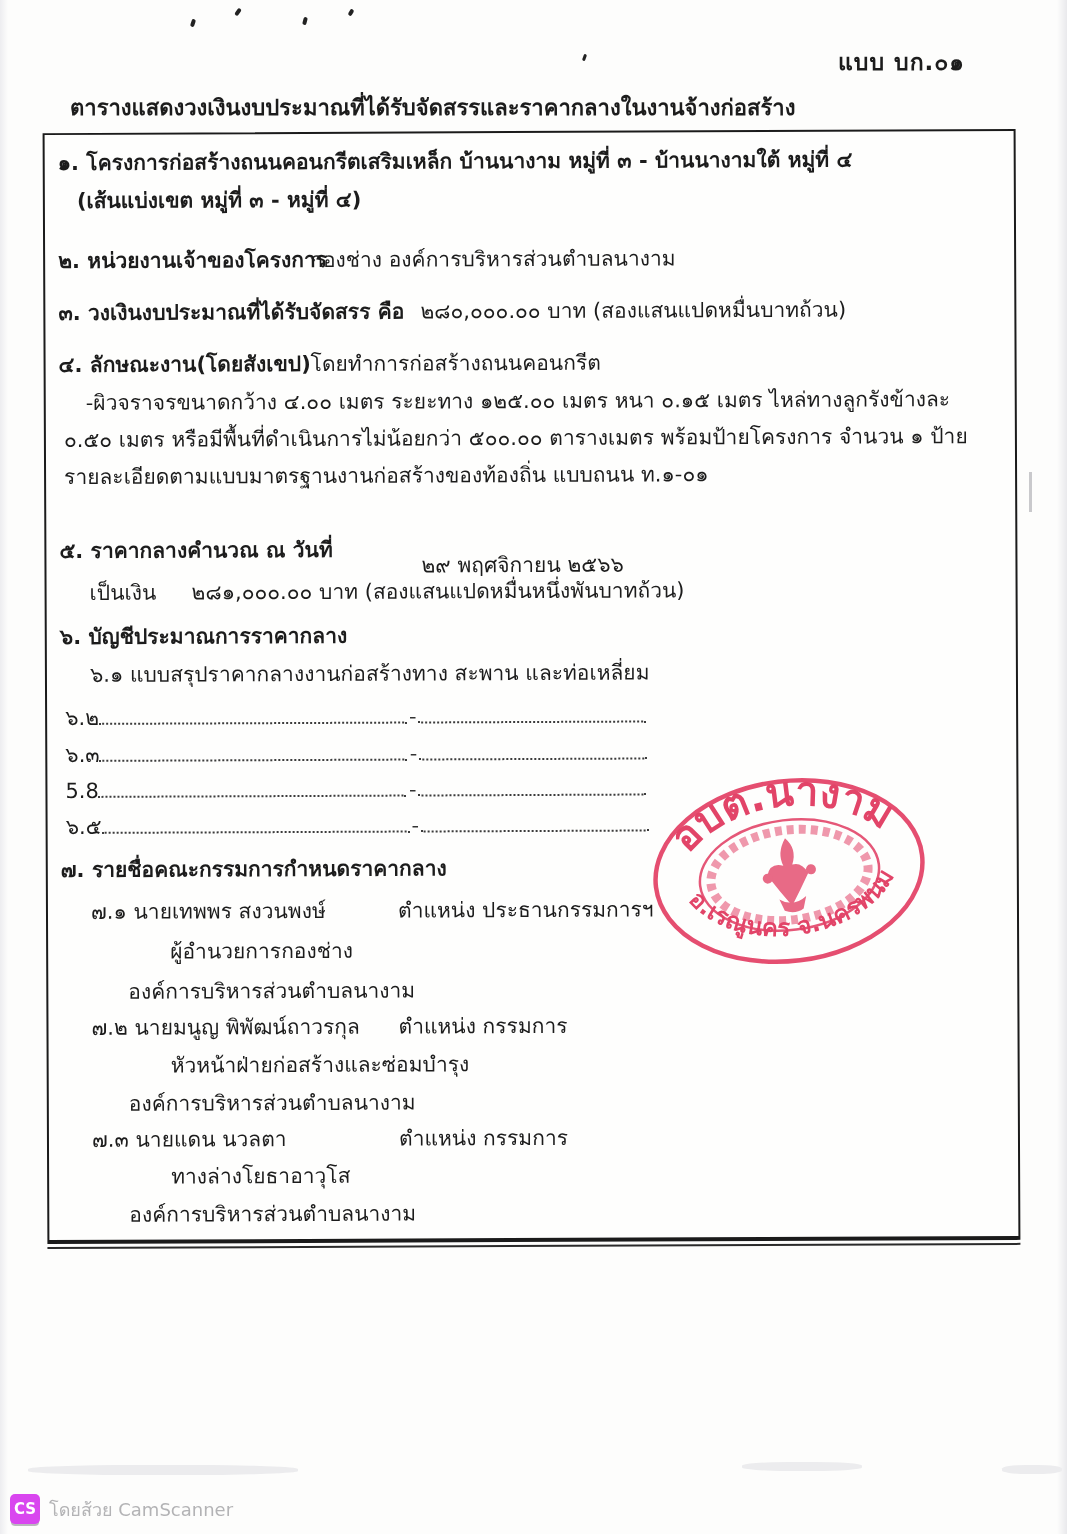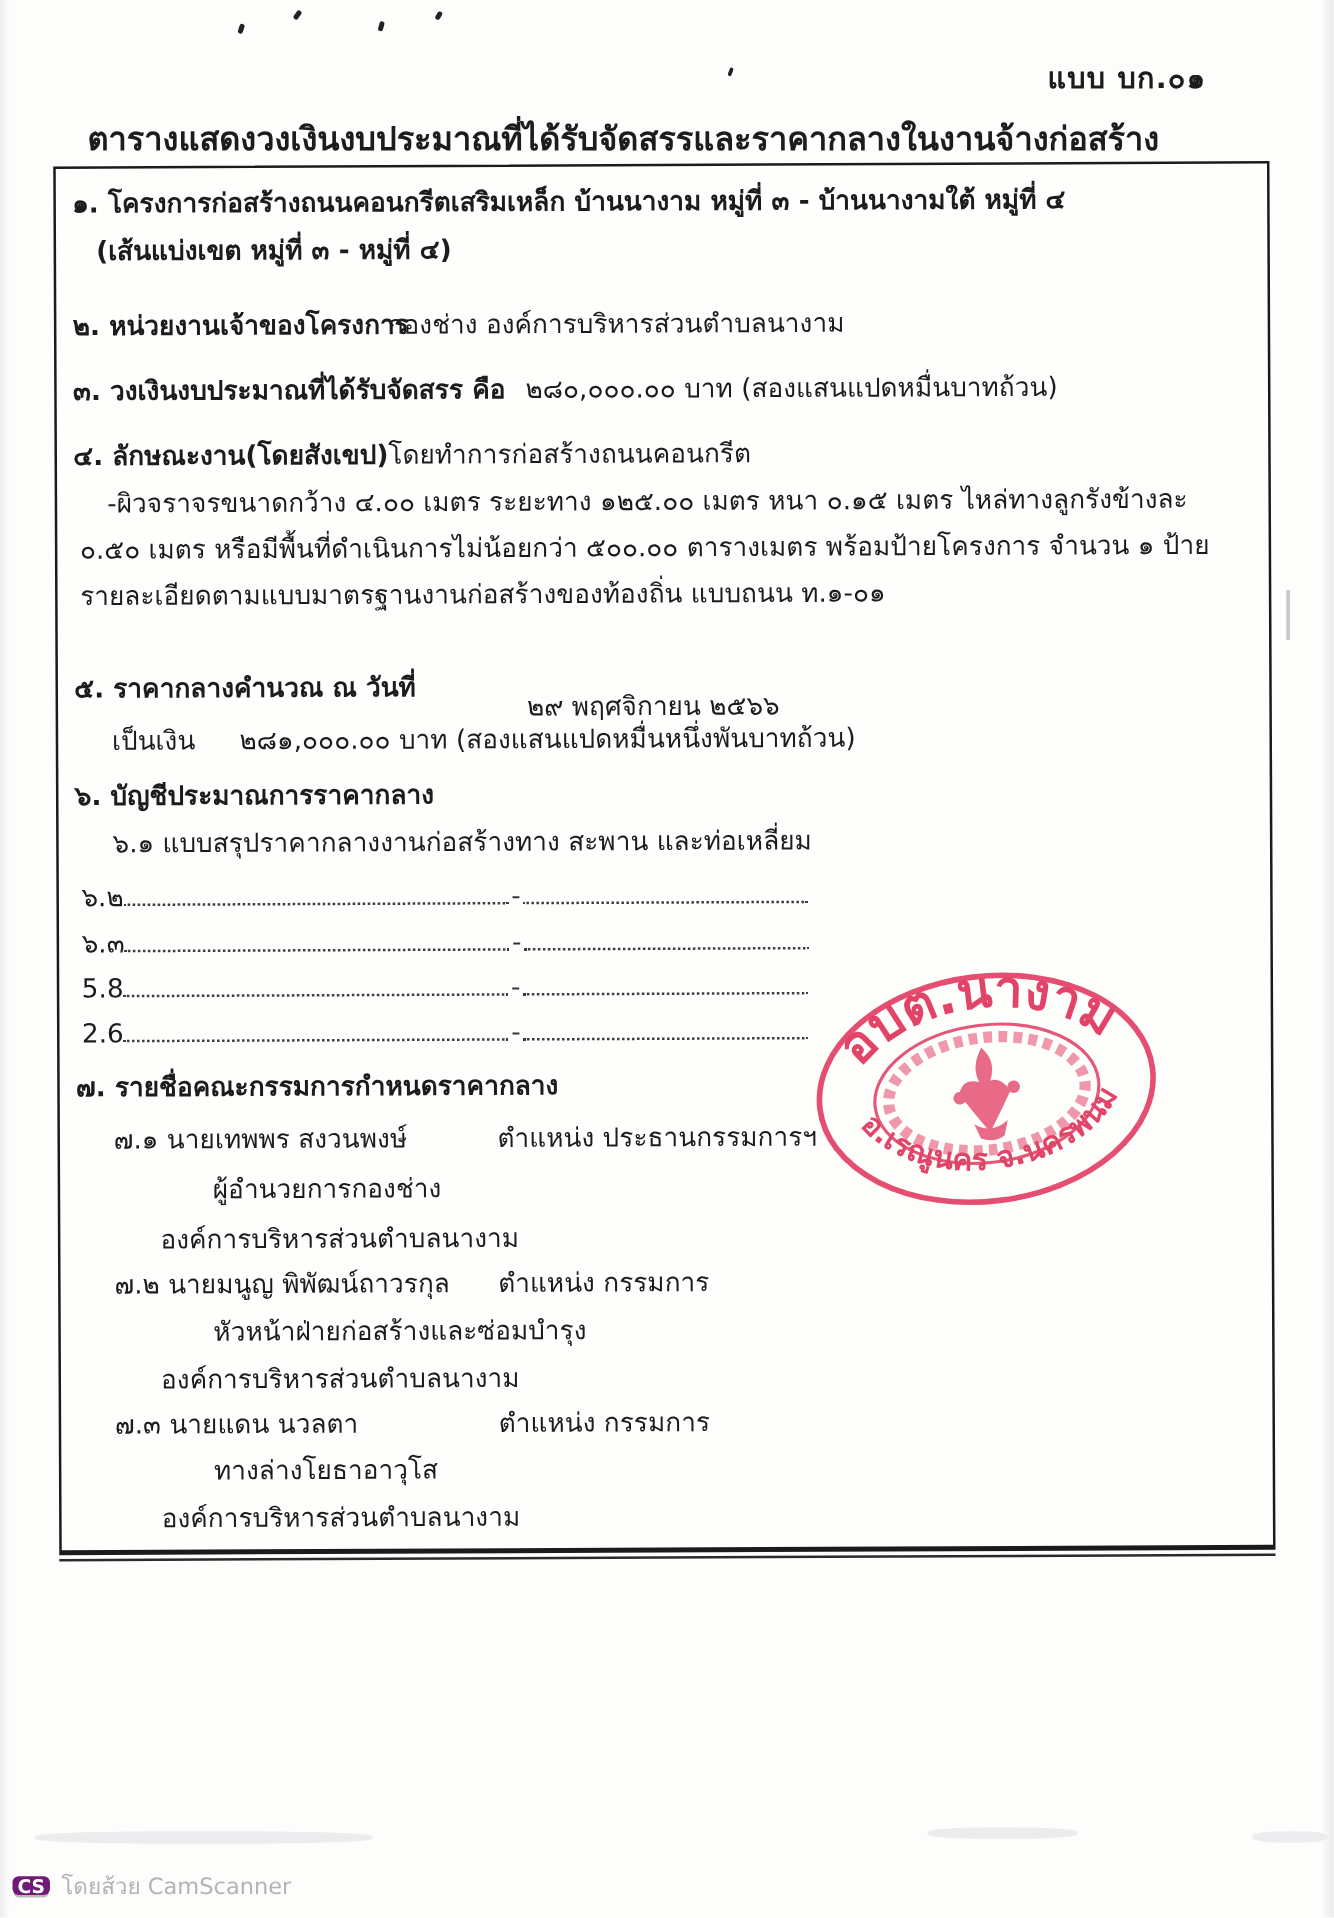--- a/index.html
+++ b/index.html
@@ -26,21 +26,21 @@
   .sp4{left:349px;top:9px;width:4px;height:7px;transform:rotate(30deg);}
   .sp5{left:583px;top:54px;width:3px;height:7px;transform:rotate(20deg);}
   .margin-mark{position:absolute;left:1029px;top:472px;width:3px;height:40px;background:#c9c9cc;}
 
   .form-code{
     position:absolute;left:838px;top:44px;
     font-size:23px;font-weight:700;letter-spacing:1px;
   }
   .doc-title{
     position:absolute;left:70px;top:90px;
-    font-size:26px;font-weight:700;
+    font-size:22px;font-weight:700;
   }
   .main-box{
     position:absolute;left:45px;top:131px;width:969px;height:1105px;
     border:2.5px solid #1b1b1b;
     border-bottom-width:4px;
     transform:rotate(-0.25deg);
     background:rgba(255,255,255,.35);
   }
   .main-box:after{
     content:"";position:absolute;left:-2px;right:-2px;bottom:-9px;height:2px;background:#2a2a2a;
@@ -56,21 +56,21 @@
   .stamp{
     position:absolute;left:648px;top:772px;width:282px;height:198px;
     transform:rotate(-7deg);
     opacity:.92;
   }
   
   .footer{
     position:absolute;left:10px;top:1494px;display:flex;align-items:center;gap:9px;
   }
   .cs-icon{
-    width:30px;height:15px;background:#701a75;border-radius:5px;
+    width:30px;height:30px;background:#d946ef;border-radius:5px;
     display:flex;align-items:center;justify-content:center;
     color:#fff;font-weight:700;font-size:15px;
     box-shadow:0 3px 0 -1px #b9b9bc;
   }
   .footer-text{color:#b3b3b5;font-size:18px;}
   .smudge{position:absolute;background:#ececee;border-radius:40%;}
   .sm1{left:28px;top:1465px;width:270px;height:10px;}
   .sm2{left:742px;top:1462px;width:120px;height:9px;}
   .sm3{left:1002px;top:1465px;width:60px;height:9px;}
 </style>
@@ -131,21 +131,21 @@
   <div class="bx dotrow" style="left:18px;top:569px;">
     <span>๖.๒</span><span class="leader" style="width:308px;"></span><span class="dash">-</span><span class="leader" style="width:228px;"></span>
   </div>
   <div class="bx dotrow" style="left:18px;top:606px;">
     <span>๖.๓</span><span class="leader" style="width:308px;"></span><span class="dash">-</span><span class="leader" style="width:228px;"></span>
   </div>
   <div class="bx dotrow" style="left:18px;top:642px;">
     <span>5.8</span><span class="leader" style="width:308px;"></span><span class="dash">-</span><span class="leader" style="width:228px;"></span>
   </div>
   <div class="bx dotrow" style="left:18px;top:678px;">
-    <span>2.6</span><span class="leader" style="width:308px;"></span><span class="dash">-</span><span class="leader" style="width:228px;"></span>
+    <span>๖.๕</span><span class="leader" style="width:308px;"></span><span class="dash">-</span><span class="leader" style="width:228px;"></span>
   </div>
 
   <div class="bx bold" style="left:13px;top:721px;">๗. รายชื่อคณะกรรมการกำหนดราคากลาง</div>
 
   <div class="bx" style="left:43px;top:763px;width:900px;">
     <span>๗.๑  นายเทพพร  สงวนพงษ์</span>
     <span class="poscol">ตำแหน่ง  ประธานกรรมการฯ</span>
   </div>
   <div class="bx" style="left:122px;top:803px;">ผู้อำนวยการกองช่าง</div>
   <div class="bx" style="left:80px;top:843px;">องค์การบริหารส่วนตำบลนางาม</div>

